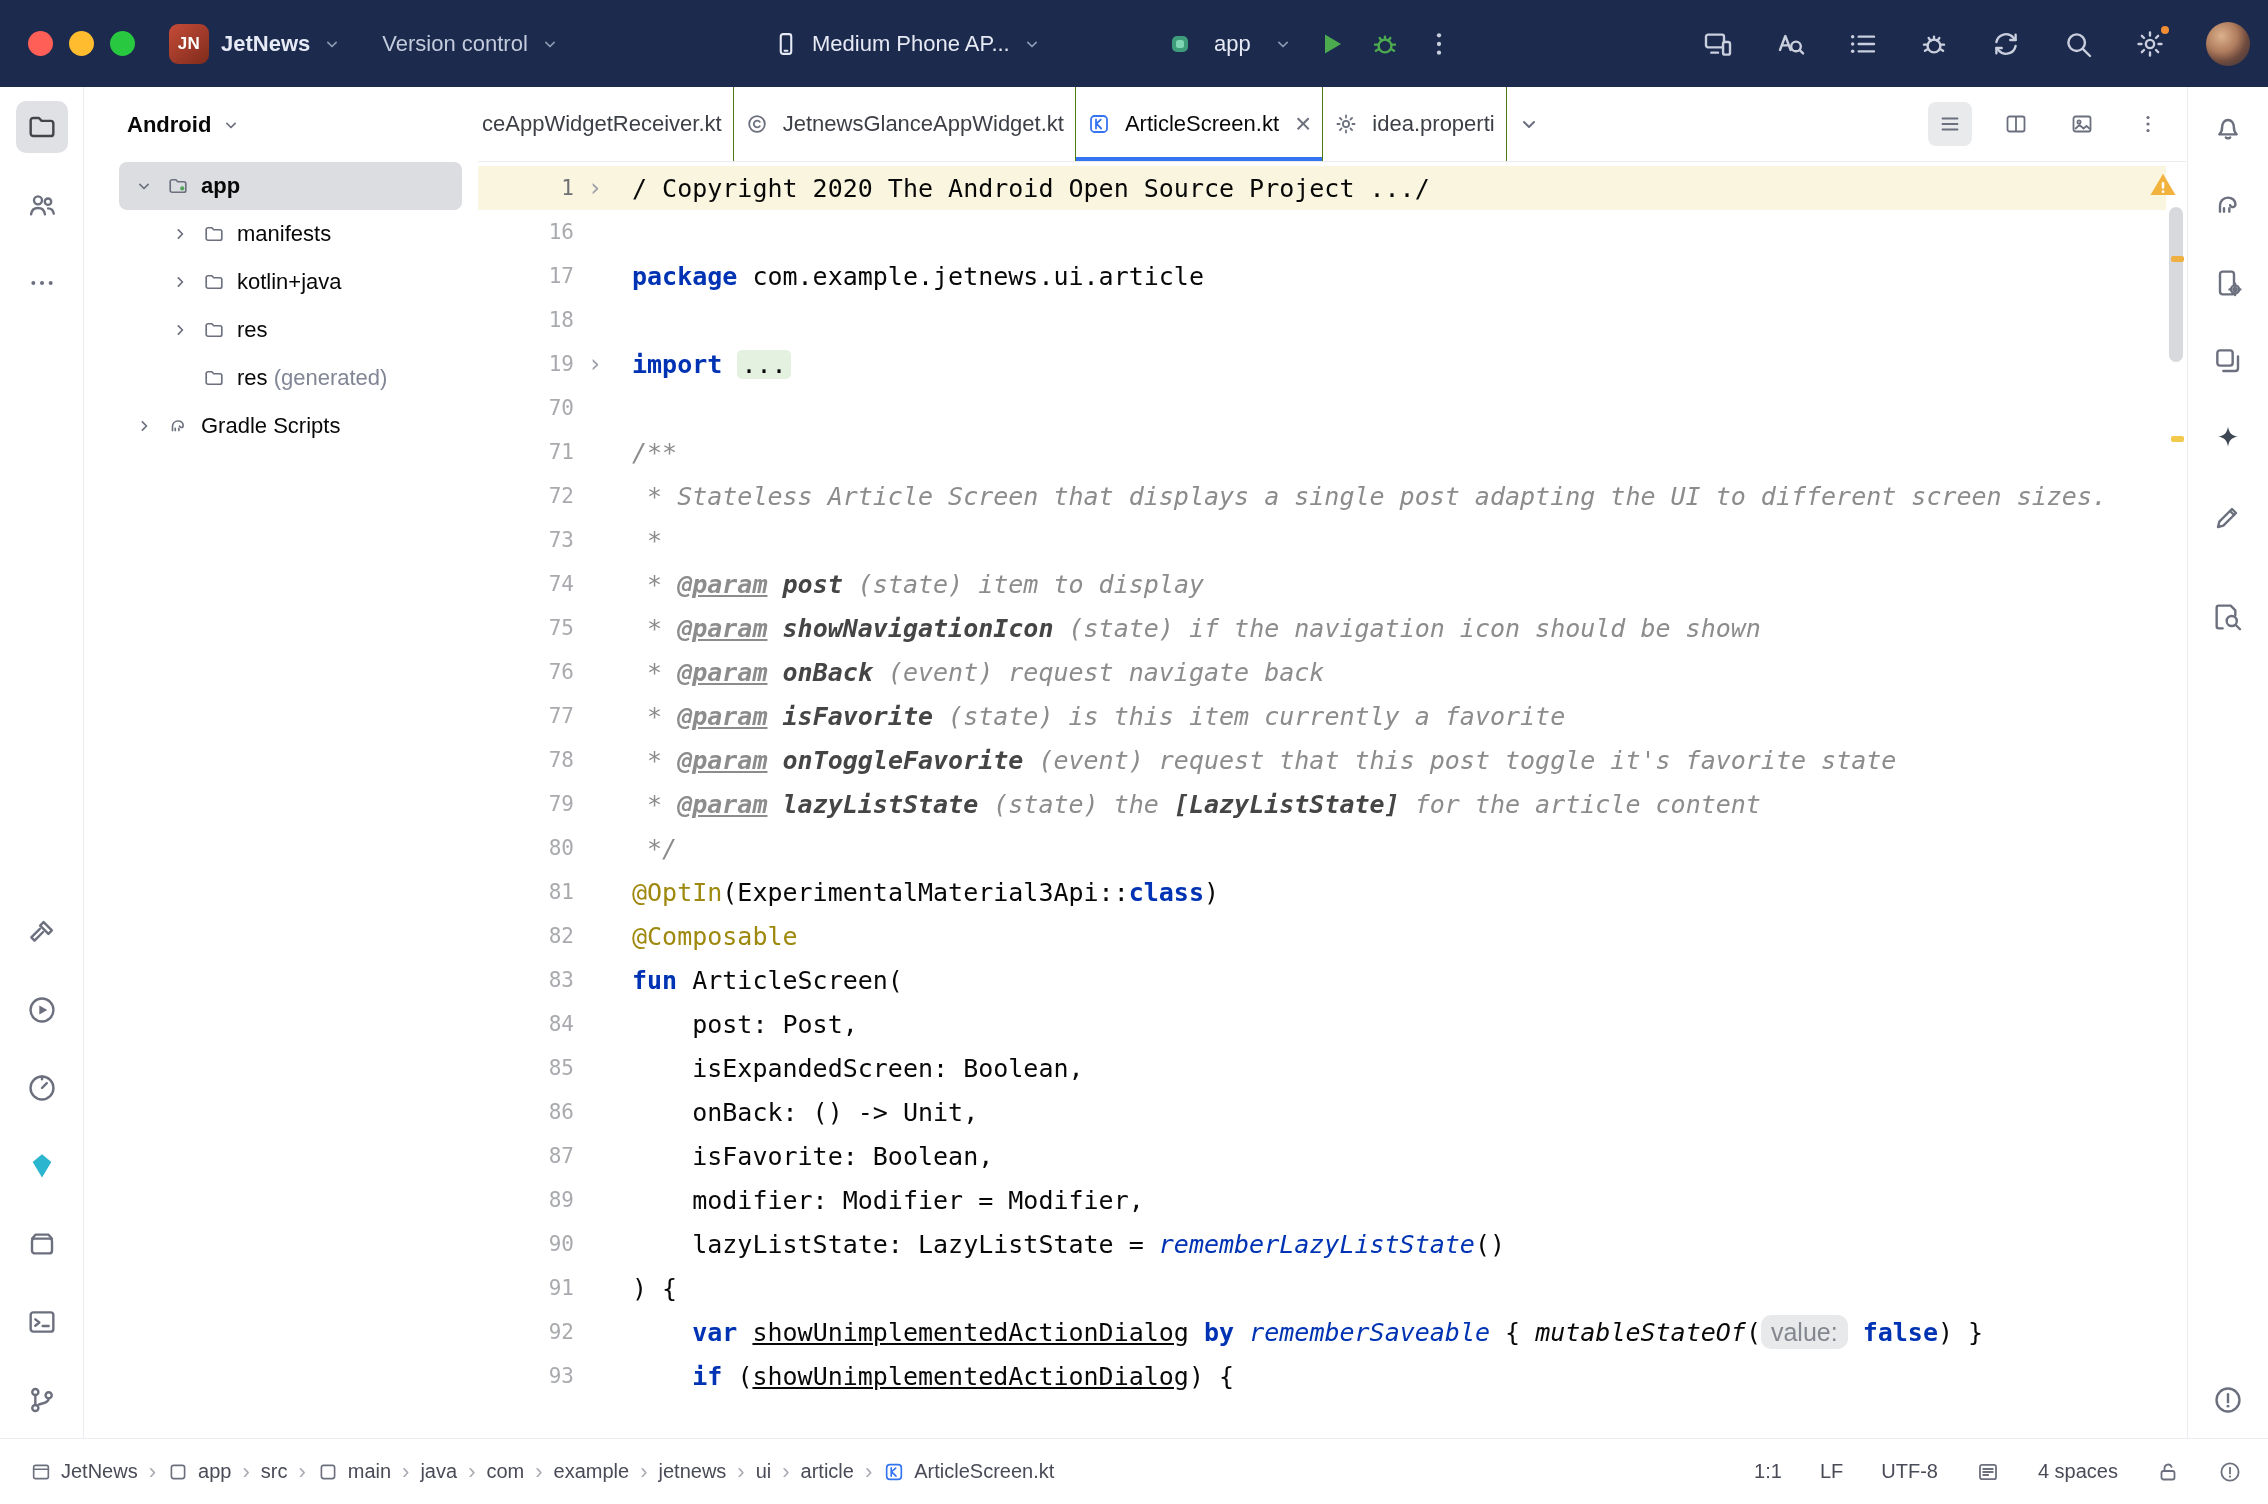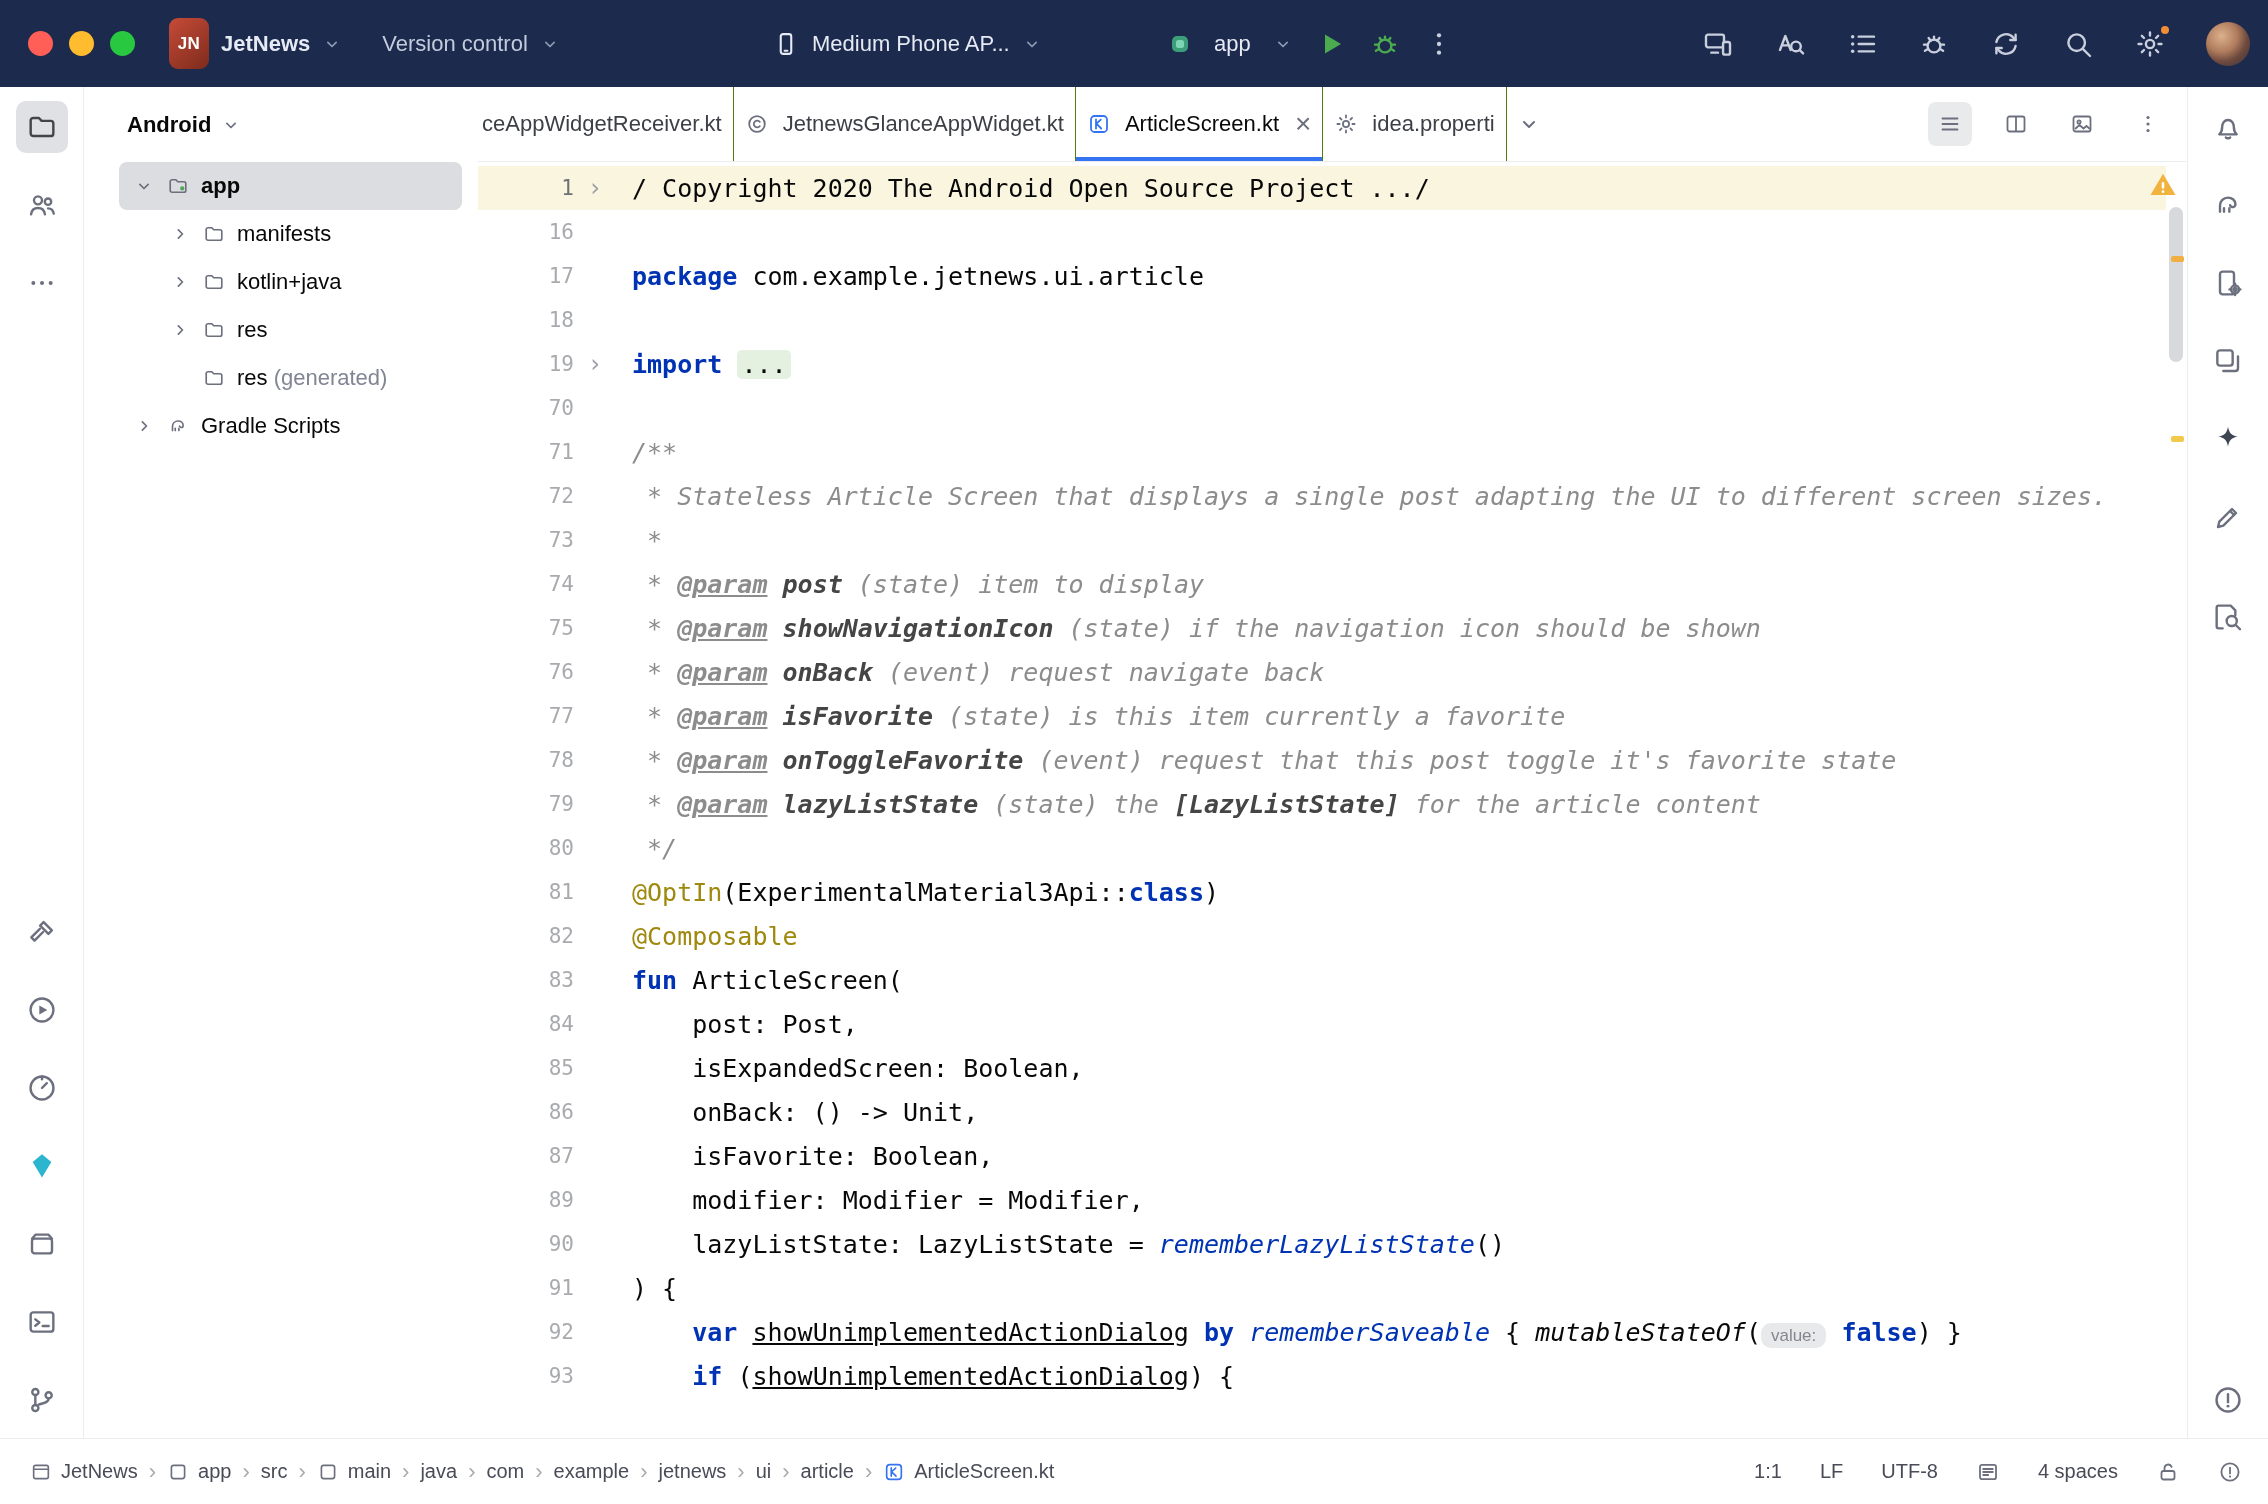--- a/index.html
+++ b/index.html
@@ -4,21 +4,21 @@
 <style>
   * { margin:0; padding:0; box-sizing:border-box; }
   html,body { width:2268px; height:1504px; overflow:hidden; }
   body { font-family:"Liberation Sans", sans-serif; background:#fff; position:relative; color:#080808; }
 
   
   .titlebar { position:absolute; top:0; left:0; width:2268px; height:87px; background:#1C2A4D; display:flex; align-items:center; color:#D9DEEA; }
   .traffic-group { display:flex; gap:16px; padding:0 34px 0 28px; }
   .traffic { width:25px; height:25px; border-radius:50%; }
   .t-close { background:#FF5F57; } .t-min { background:#FEBC2E; } .t-zoom { background:#28C840; }
-  .jn-badge { width:40px; height:51px; border-radius:9px; background:linear-gradient(140deg,#C64B38,#7E2B1C); color:#fff; font-weight:700; font-size:17px; display:grid; place-items:center; letter-spacing:.5px; }
+  .jn-badge { width:40px; height:40px; border-radius:9px; background:linear-gradient(140deg,#C64B38,#7E2B1C); color:#fff; font-weight:700; font-size:17px; display:grid; place-items:center; letter-spacing:.5px; }
   .tb-group { display:flex; align-items:center; gap:12px; margin-right:40px; }
   .tb-label { font-size:22px; color:#E6EAF4; font-weight:600; }
   .tb-label.dim { color:#C3CBDD; font-weight:400; }
   .tb-chev { width:20px; height:20px; color:#8E99B3; }
   .tb-chev svg, .ic svg { width:100%; height:100%; display:block; }
   .tb-device { position:absolute; left:772px; display:flex; align-items:center; gap:12px; font-size:22px; color:#E6EAF4; }
   .tb-run { position:absolute; left:1168px; display:flex; align-items:center; gap:22px; }
   .tb-run .tb-label { font-weight:500; }
   .tb-tools { position:absolute; right:18px; display:flex; align-items:center; gap:40px; color:#C9CFDD; }
   .ic { display:inline-grid; place-items:center; }
@@ -75,21 +75,21 @@
   .row-code { padding-left:16px; font-size:25px; white-space:pre; color:#080808; }
   .s-k { color:#0033B3; font-weight:600; }
   .s-p { color:#080808; }
   .s-c { color:#8C8C8C; font-style:italic; }
   .s-tag { color:#8C8C8C; font-style:italic; font-weight:700; text-decoration:underline;margin-top:16px; }
   .s-pn { color:#454545; font-style:italic; font-weight:700; }
   .s-ann { color:#9E880D; }
   .s-fn { color:#0033B3; font-style:italic; }
   .s-call { color:#080808; font-style:italic; }
   .s-u { color:#080808; text-decoration:underline; }
-  .s-inlay { background:#E8E9EB; color:#84878F; border-radius:10px; padding:3px 10px; font-size:17px; font-family:"Liberation Sans",sans-serif; font-style:normal; }
+  .s-inlay { background:#E8E9EB; color:#84878F; border-radius:10px; padding:3px 10px; font-size:25px; font-family:"Liberation Sans",sans-serif; font-style:normal; }
   .s-fold { background:#E4F0E0; border-radius:5px; padding:0 4px; color:#080808; }
   .scroll-thumb { position:absolute; right:3px; top:45px; width:14px; height:155px; border-radius:7px; background:#D7D9DD; }
   .insp-warning { position:absolute; right:8px; top:8px; width:30px; height:30px; }
   .mark { position:absolute; right:2px; width:13px; height:6px; border-radius:2px; }
   .mark1 { top:94px; background:#EFB041; }
   .mark2 { top:274px; background:#F3C94C; }
 
   
   .statusbar { position:absolute; left:0; right:0; bottom:0; height:66px; border-top:1px solid #EBECF0; background:#fff; display:flex; align-items:center; padding:0 26px 0 30px; font-size:20px; color:#494B57; }
   .crumbs { display:flex; align-items:center; gap:9px; }

